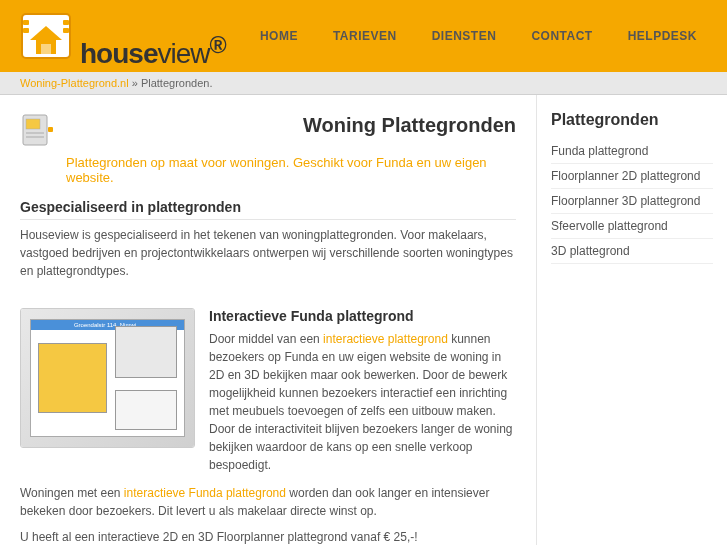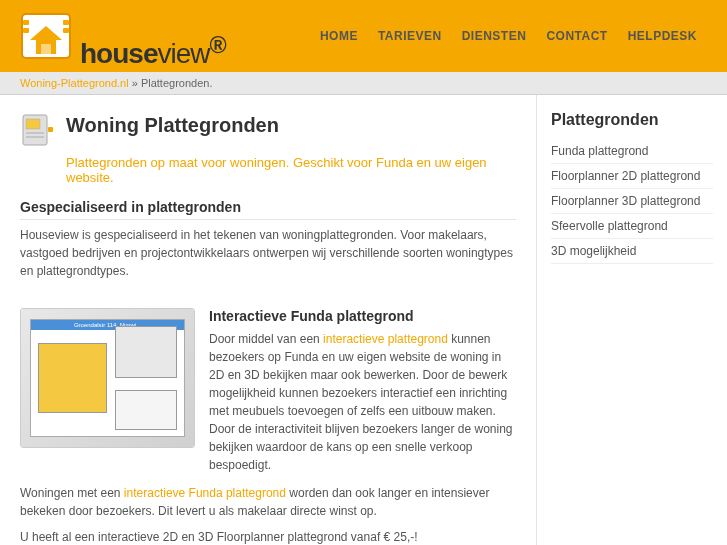--- a/index.html
+++ b/index.html
@@ -37,21 +37,21 @@
       color: #333;
       letter-spacing: -1px;
       margin-top: 31px;
     }
     #logo-text span.view {
       font-weight: normal;
     }
     nav {
       display: flex;
       align-items: flex-end;
-      gap: 0;
+      gap: 15px;
     }
     nav a {
       color: #555;
       text-decoration: none;
       font-size: 12px;
       font-weight: bold;
       padding: 6px 10px;
       letter-spacing: 0.5px;
     }
 
@@ -77,20 +77,21 @@
       flex: 1;
       padding: 18px 20px;
       border-right: 1px solid #e5e5e5;
     }
 
     
     #page-title-area {
       display: flex;
       align-items: flex-start;
       margin-bottom: 6px;
+      justify-content: space-between;
     }
     #title-icon {
       width: 36px;
       height: 36px;
       margin-right: 10px;
       flex-shrink: 0;
     }
     #page-title {
       font-size: 20px;
       font-weight: bold;
@@ -328,16 +329,16 @@
     <h3 class="section-title-2">Floorplanner 2D plattegrond</h3>
 
   </div>
 
   <div id="sidebar">
     <h3>Plattegronden</h3>
     <a href="#" class="sidebar-link">Funda plattegrond</a>
     <a href="#" class="sidebar-link">Floorplanner 2D plattegrond</a>
     <a href="#" class="sidebar-link">Floorplanner 3D plattegrond</a>
     <a href="#" class="sidebar-link">Sfeervolle plattegrond</a>
-    <a href="#" class="sidebar-link">3D mogelijkheid</a>
+    <a href="#" class="sidebar-link">3D plattegrond</a>
   </div>
 
 </div>
 
 </body></html>

